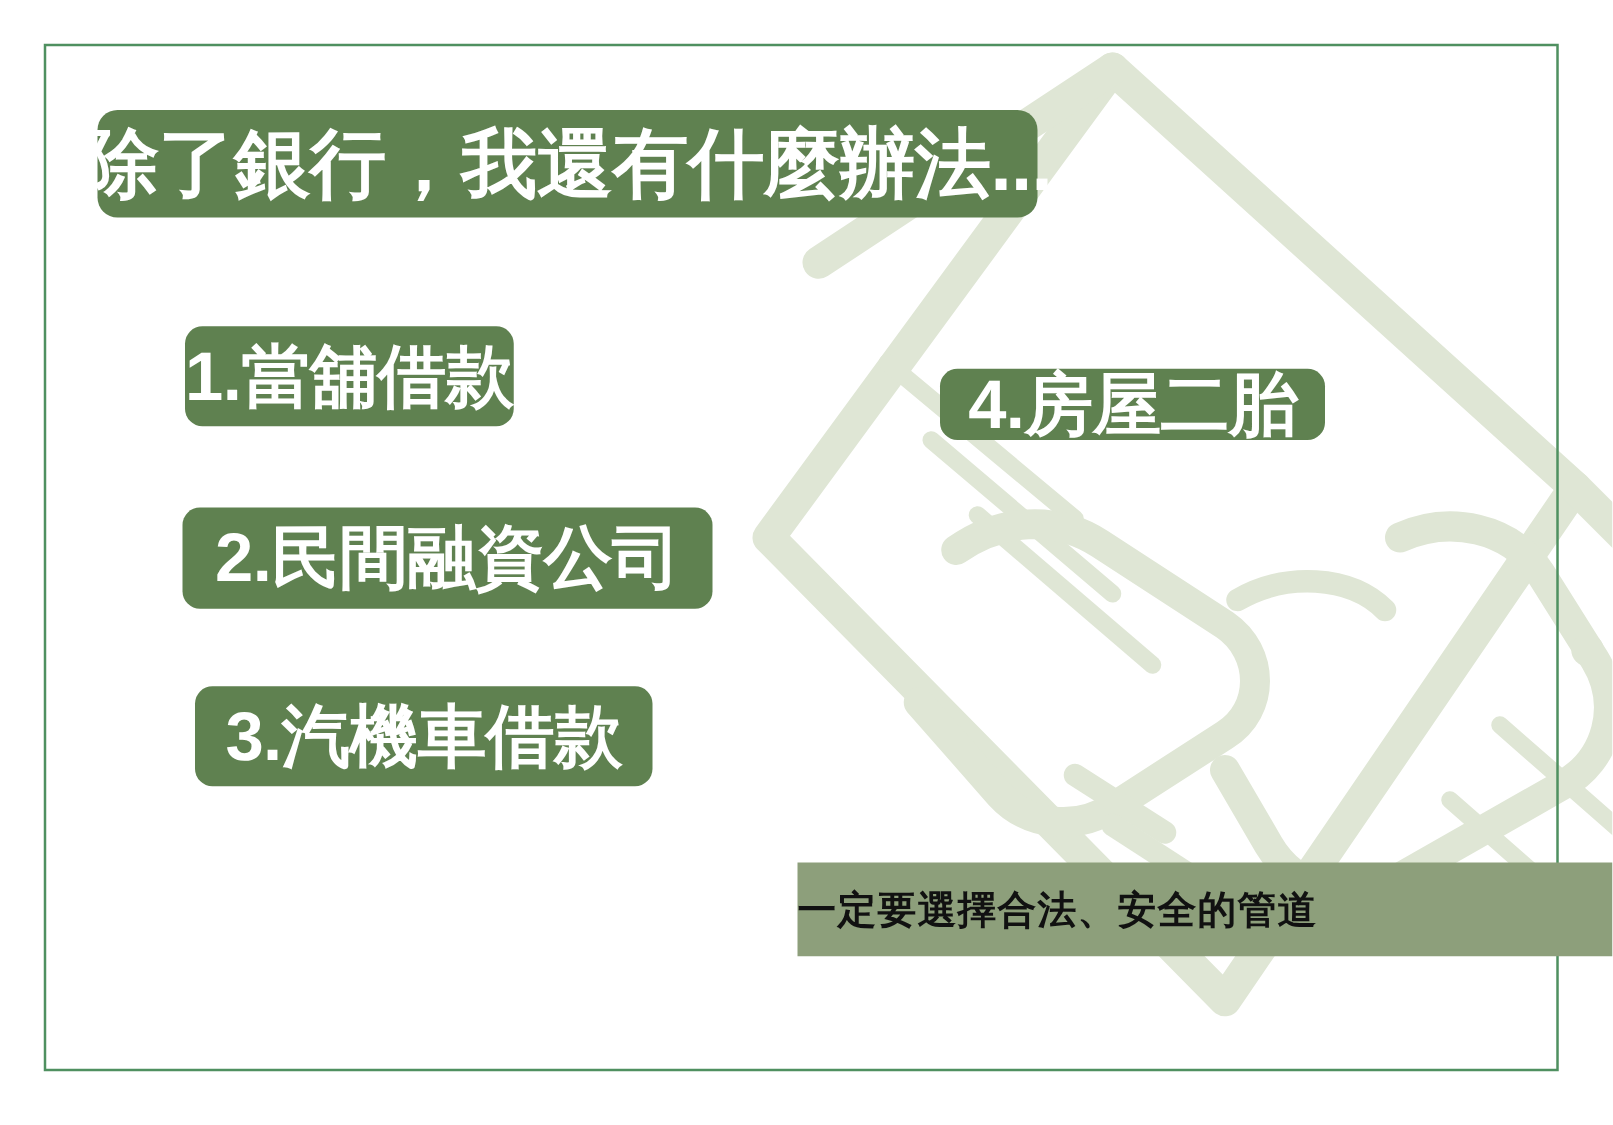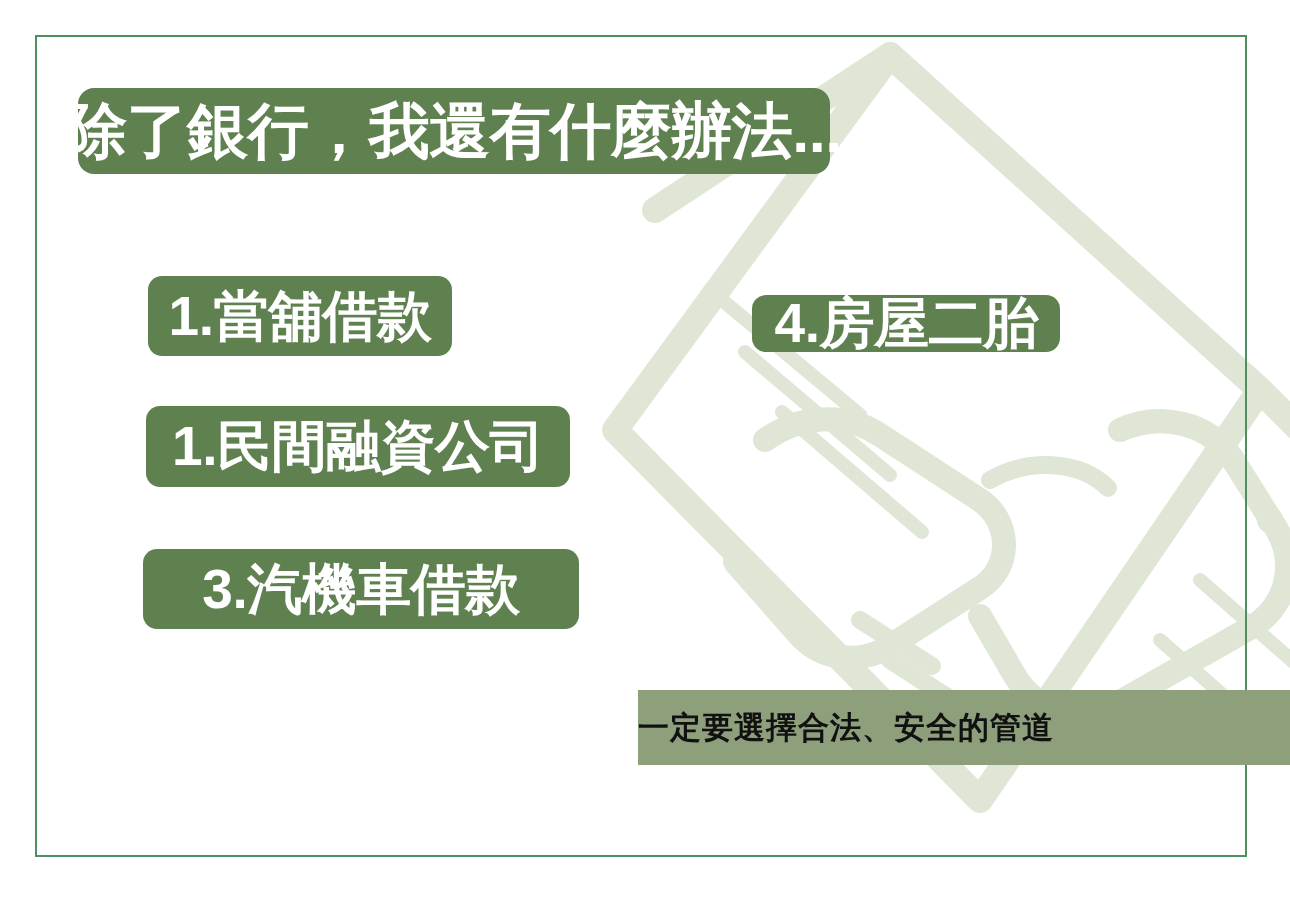--- a/index.html
+++ b/index.html
@@ -75,23 +75,23 @@
     font-size: 61px;
     padding: 0 4px;
   }
 
   .item-badge {
     border-radius: 14px;
     font-size: 55px;
     padding: 0 14px;
   }
 
-  .item-1 { left: 148px; top: 261px; width: 304px; height: 80px; margin-top: 15px; }
+  .item-1 { left: 148px; top: 261px; width: 263px; height: 80px; }
   .item-2 { left: 146px; top: 406px; width: 424px; height: 81px; }
-  .item-3 { left: 143px; top: 549px; width: 436px; height: 80px; }
+  .item-3 { left: 156px; top: 549px; width: 366px; height: 80px; }
   .item-4 { left: 752px; top: 295px; width: 308px; height: 57px; }
   .item-5 { left: 752px; top: 471px; width: 306px; height: 78px; }
 
   
   .footer-bar {
     position: absolute;
     left: 638px;
     top: 690px;
     width: 742px;
     height: 75px;
@@ -161,21 +161,21 @@
       <circle cx="710" cy="560" r="13" fill="#dfe6d5"></circle>
     </svg>
   </div>
 
   <div class="frame"></div>
 
   <div class="badge title-badge">除了銀行，我還有什麼辦法...</div>
 
   <div class="badge item-badge item-1">1.當舖借款</div>
 
-  <div class="badge item-badge item-2">1.民間融資公司</div>
+  <div class="badge item-badge item-2">2.民間融資公司</div>
 
   <div class="badge item-badge item-3">3.汽機車借款</div>
 
   <div class="badge item-badge item-4">4.房屋二胎</div>
 
 
   <div class="footer-bar">
     <span class="footer-text">一定要選擇合法、安全的管道</span>
   </div>
 

